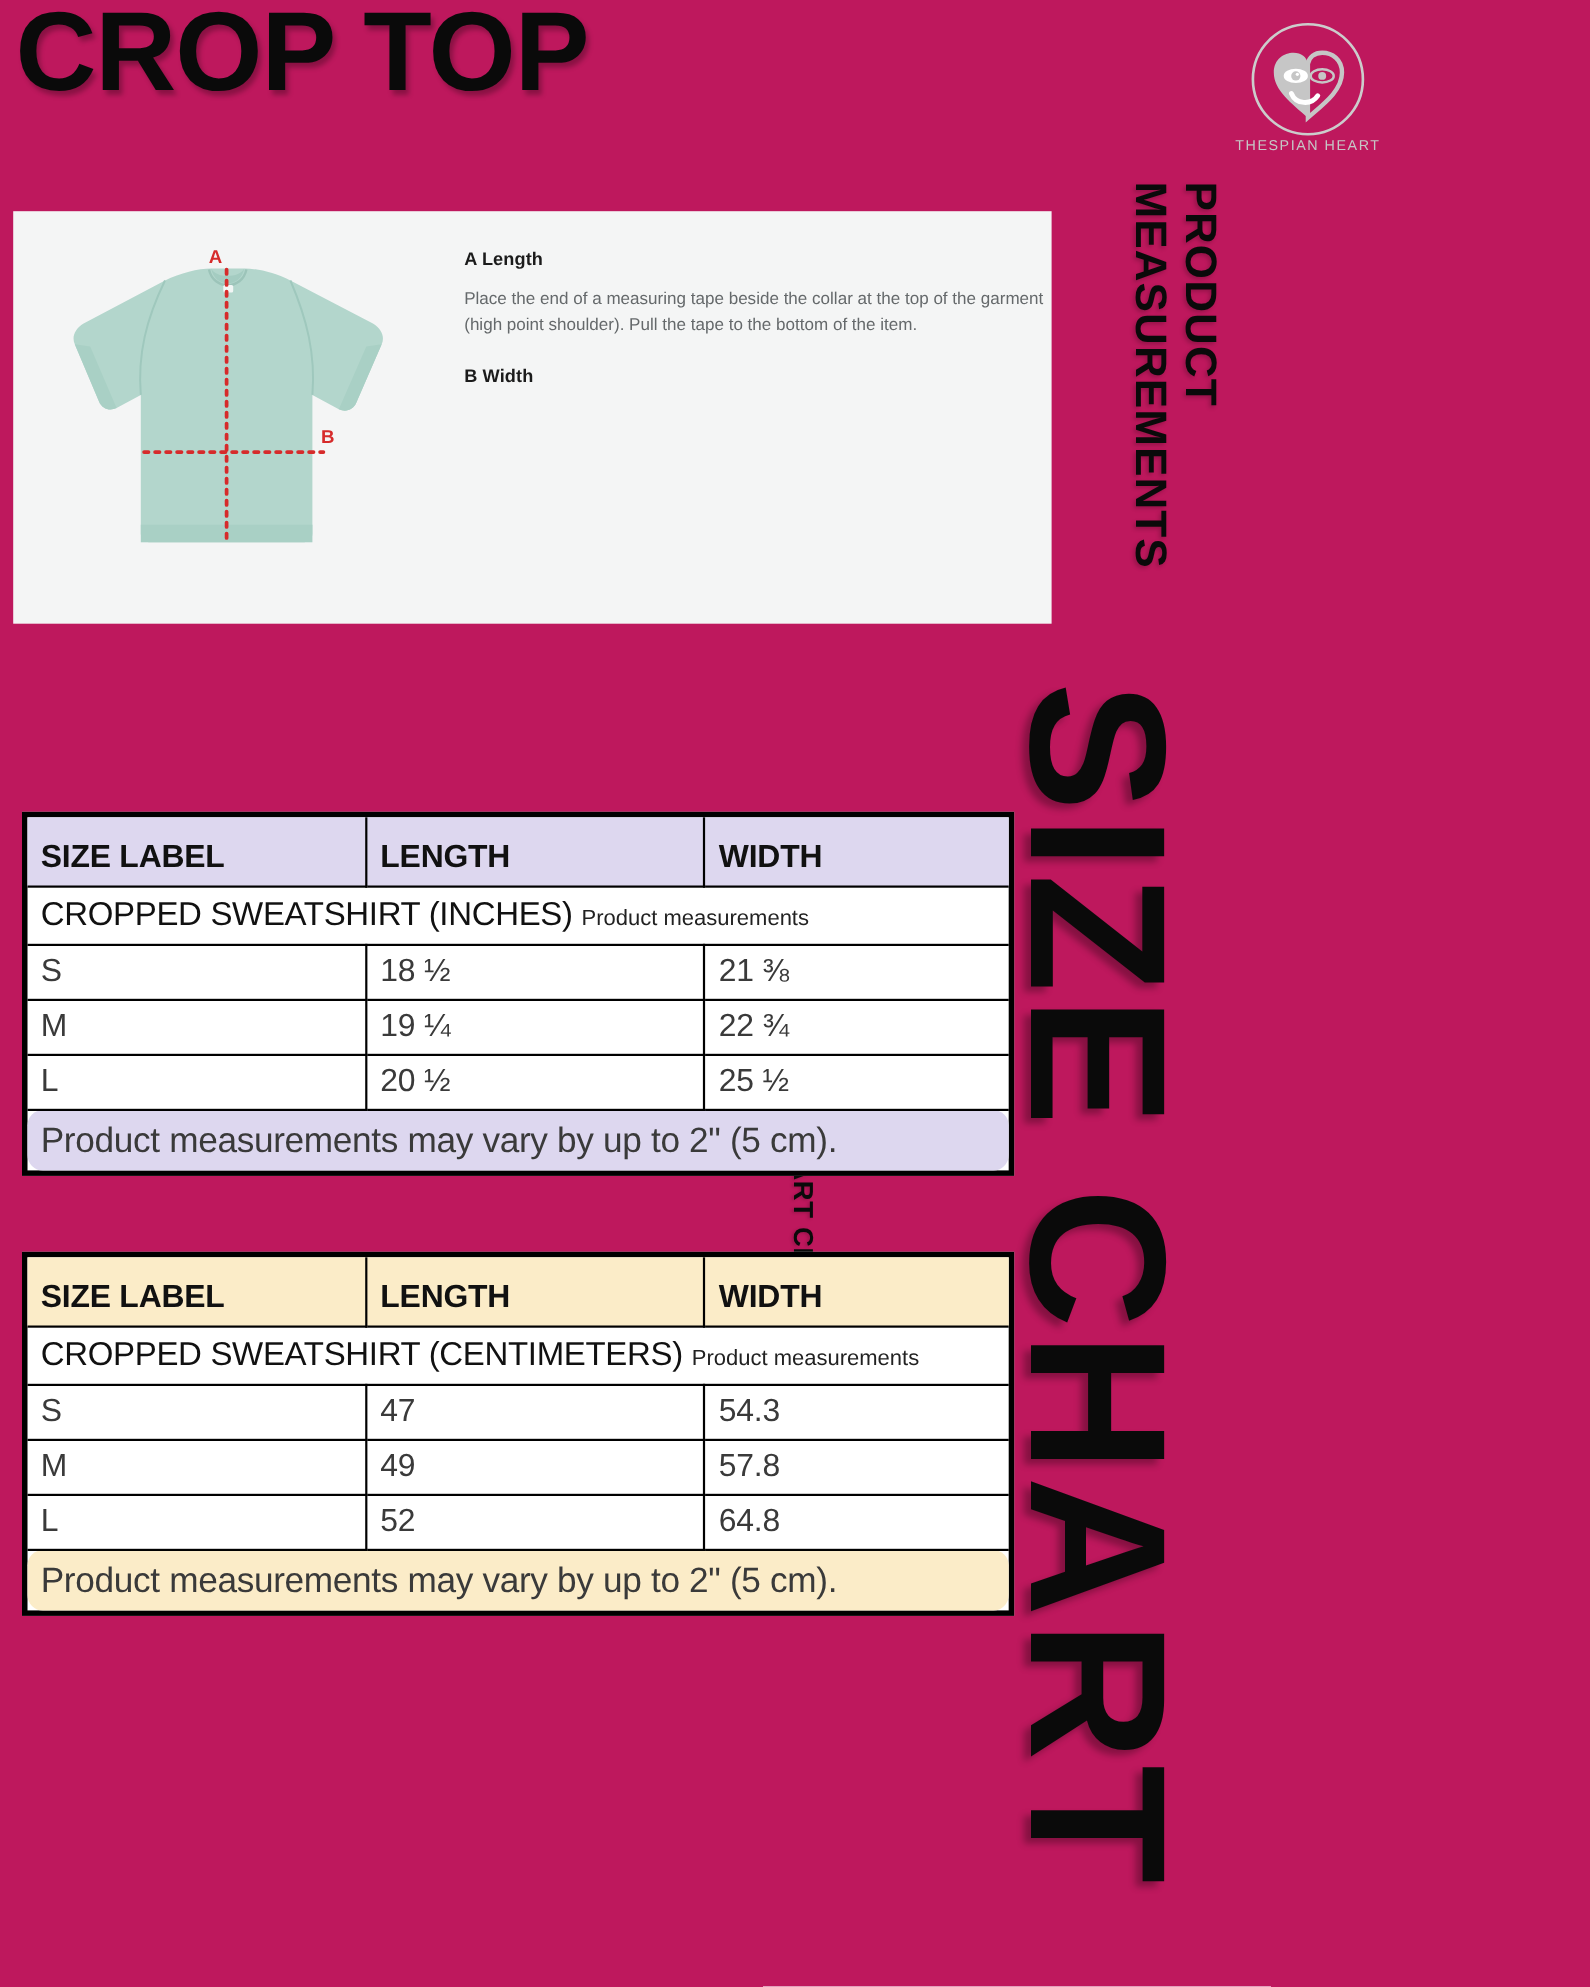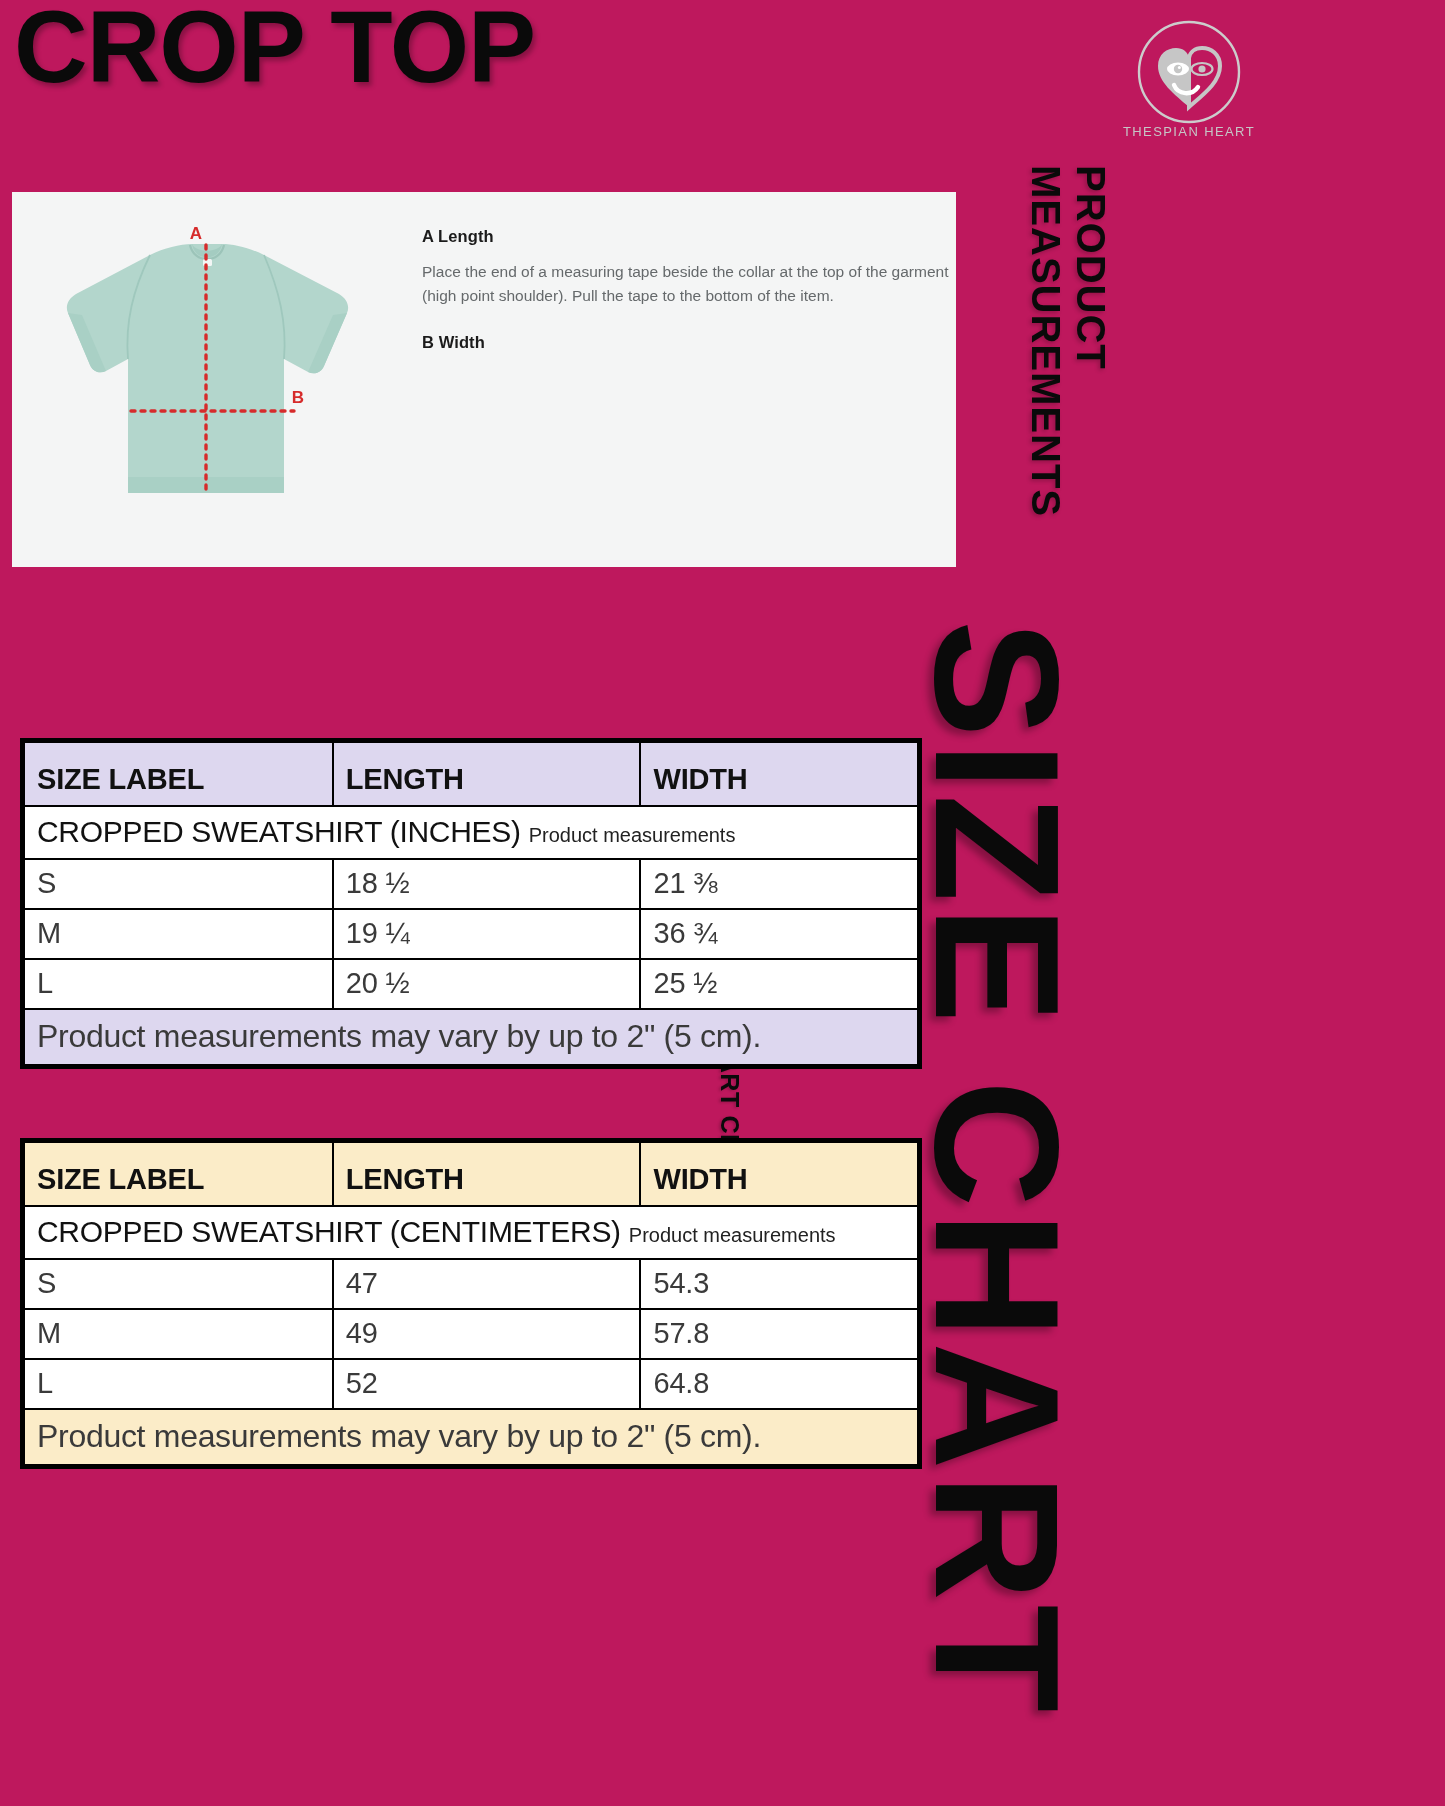--- a/index.html
+++ b/index.html
@@ -108,21 +108,21 @@
     letter-spacing: -0.2px;
   }
   .sz-table thead th:last-child { border-right: none; }
 
   .sz-table tbody td {
     font-size: 29px; color: #3a3a3a; font-weight: 400;
     padding: 7px 10px 8px 12px;
     border-right: 2px solid #000; border-bottom: 2px solid #000;
     letter-spacing: -0.2px;
   }
-  .sz-table tbody td:last-child { border-right: none; }
+  .sz-table tbody td:last-child { border-right: none; border-radius: 14px; }
 
   .sz-table .note-row td {
     font-size: 32px; color: #3a3a3a; font-weight: 400;
     padding: 8px 10px 9px 12px; border: none;
     letter-spacing: -0.3px;
   }
 
   
   #table-inches thead th { background: #ddd7ef; }
   #table-inches .note-row td { background: #ddd7ef; }
@@ -241,21 +241,21 @@
       </thead>
       <tbody>
         <tr>
           <td>S</td>
           <td>18 ½</td>
           <td>21 ⅜</td>
         </tr>
         <tr>
           <td>M</td>
           <td>19 ¼</td>
-          <td>36 ¾</td>
+          <td>22 ¾</td>
         </tr>
         <tr>
           <td>L</td>
           <td>20 ½</td>
           <td>25 ½</td>
         </tr>
         <tr class="note-row">
           <td colspan="3">Product measurements may vary by up to 2" (5 cm).</td>
         </tr>
       </tbody>

